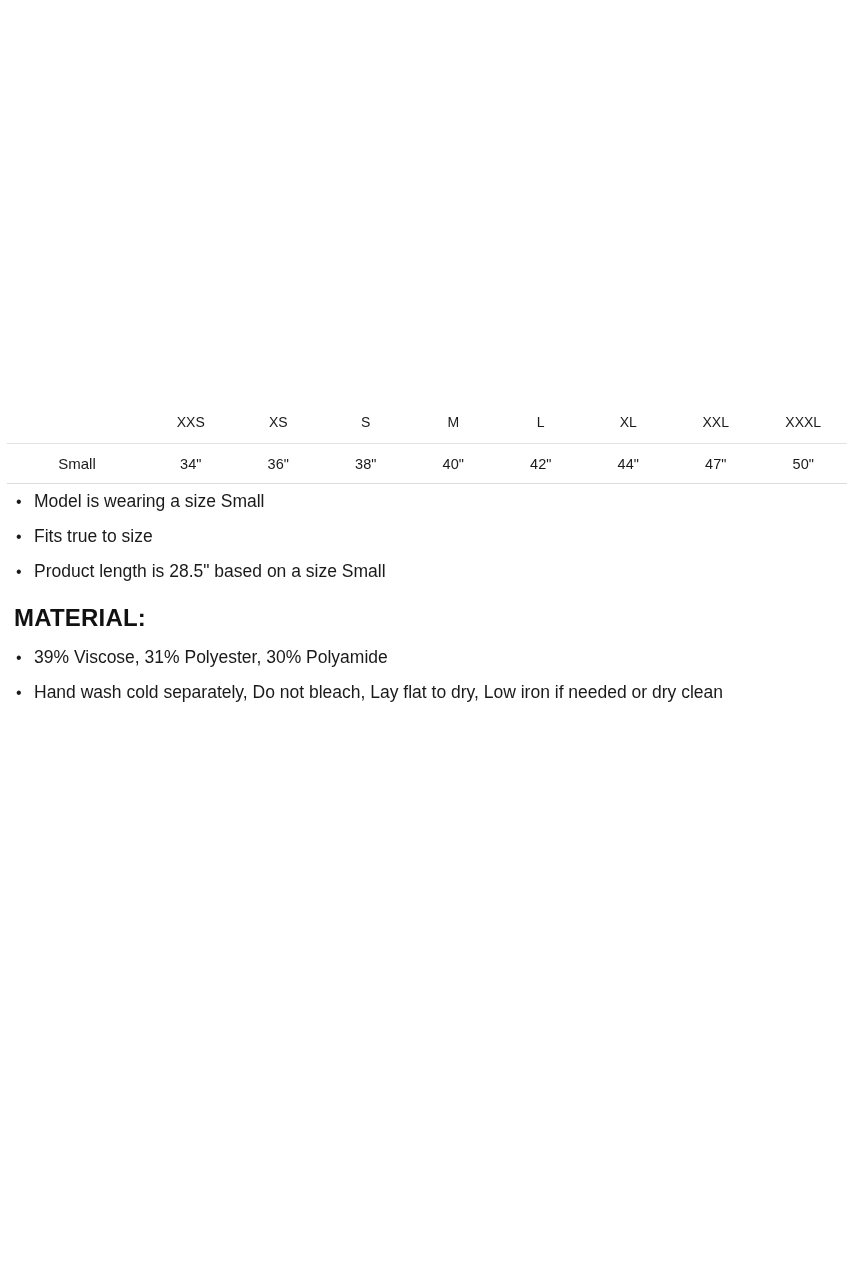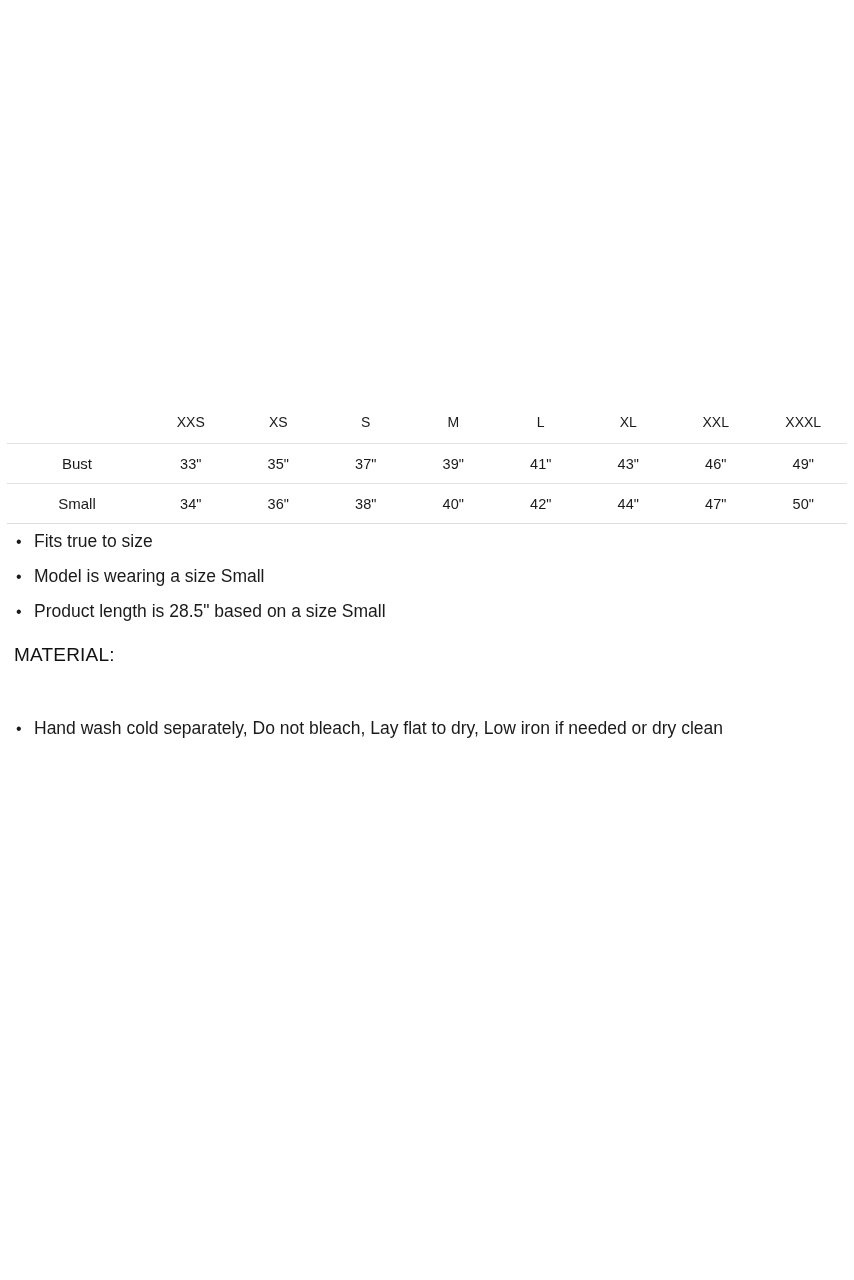--- a/index.html
+++ b/index.html
@@ -82,32 +82,31 @@
     left: 16px;
     top: 0;
     font-size: 16px;
     line-height: 35px;
     color: #1a1a1a;
   }
   .fit-list {
     margin-top: 19px;
   }
   .material-heading {
-    font-size: 19px;
-    font-weight: normal;
+    font-size: 24px;
+    font-weight: bold;
     color: #111111;
     margin: 15px 0 8px 14px;
     letter-spacing: 0.2px;
   }
   .material-list li {
     line-height: 35px;
   }
   .material-list li.wrap {
     padding-right: 19px;
-    margin-top: 45px;
   }
 </style>
 </head>
 <body>
 
 <div class="page">
   <div class="content">
 
     <table class="size-table">
       <thead>
@@ -118,50 +117,40 @@
           <th>S</th>
           <th>M</th>
           <th>L</th>
           <th>XL</th>
           <th>XXL</th>
           <th>XXXL</th>
         </tr>
       </thead>
       <tbody>
         <tr>
-          <th class="row-head">Bust</th>
-          <td>33"</td>
-          <td>35"</td>
-          <td>37"</td>
-          <td>39"</td>
-          <td>41"</td>
-          <td>43"</td>
-          <td>46"</td>
-          <td>49"</td>
-        </tr>
-        <tr>
           <th class="row-head">Small</th>
           <td>34"</td>
           <td>36"</td>
           <td>38"</td>
           <td>40"</td>
           <td>42"</td>
           <td>44"</td>
           <td>47"</td>
           <td>50"</td>
         </tr>
       </tbody>
     </table>
 
     <ul class="bullets fit-list">
+      <li>Model is wearing a size Small</li>
       <li>Fits true to size</li>
-      <li>Model is wearing a size Small</li>
       <li>Product length is 28.5" based on a size Small</li>
     </ul>
 
     <div class="material-heading">MATERIAL:</div>
 
     <ul class="bullets material-list">
+      <li>39% Viscose, 31% Polyester, 30% Polyamide</li>
       <li class="wrap">Hand wash cold separately, Do not bleach, Lay flat to dry, Low iron if needed or dry clean</li>
     </ul>
 
   </div>
 </div>
 
 </body></html>

